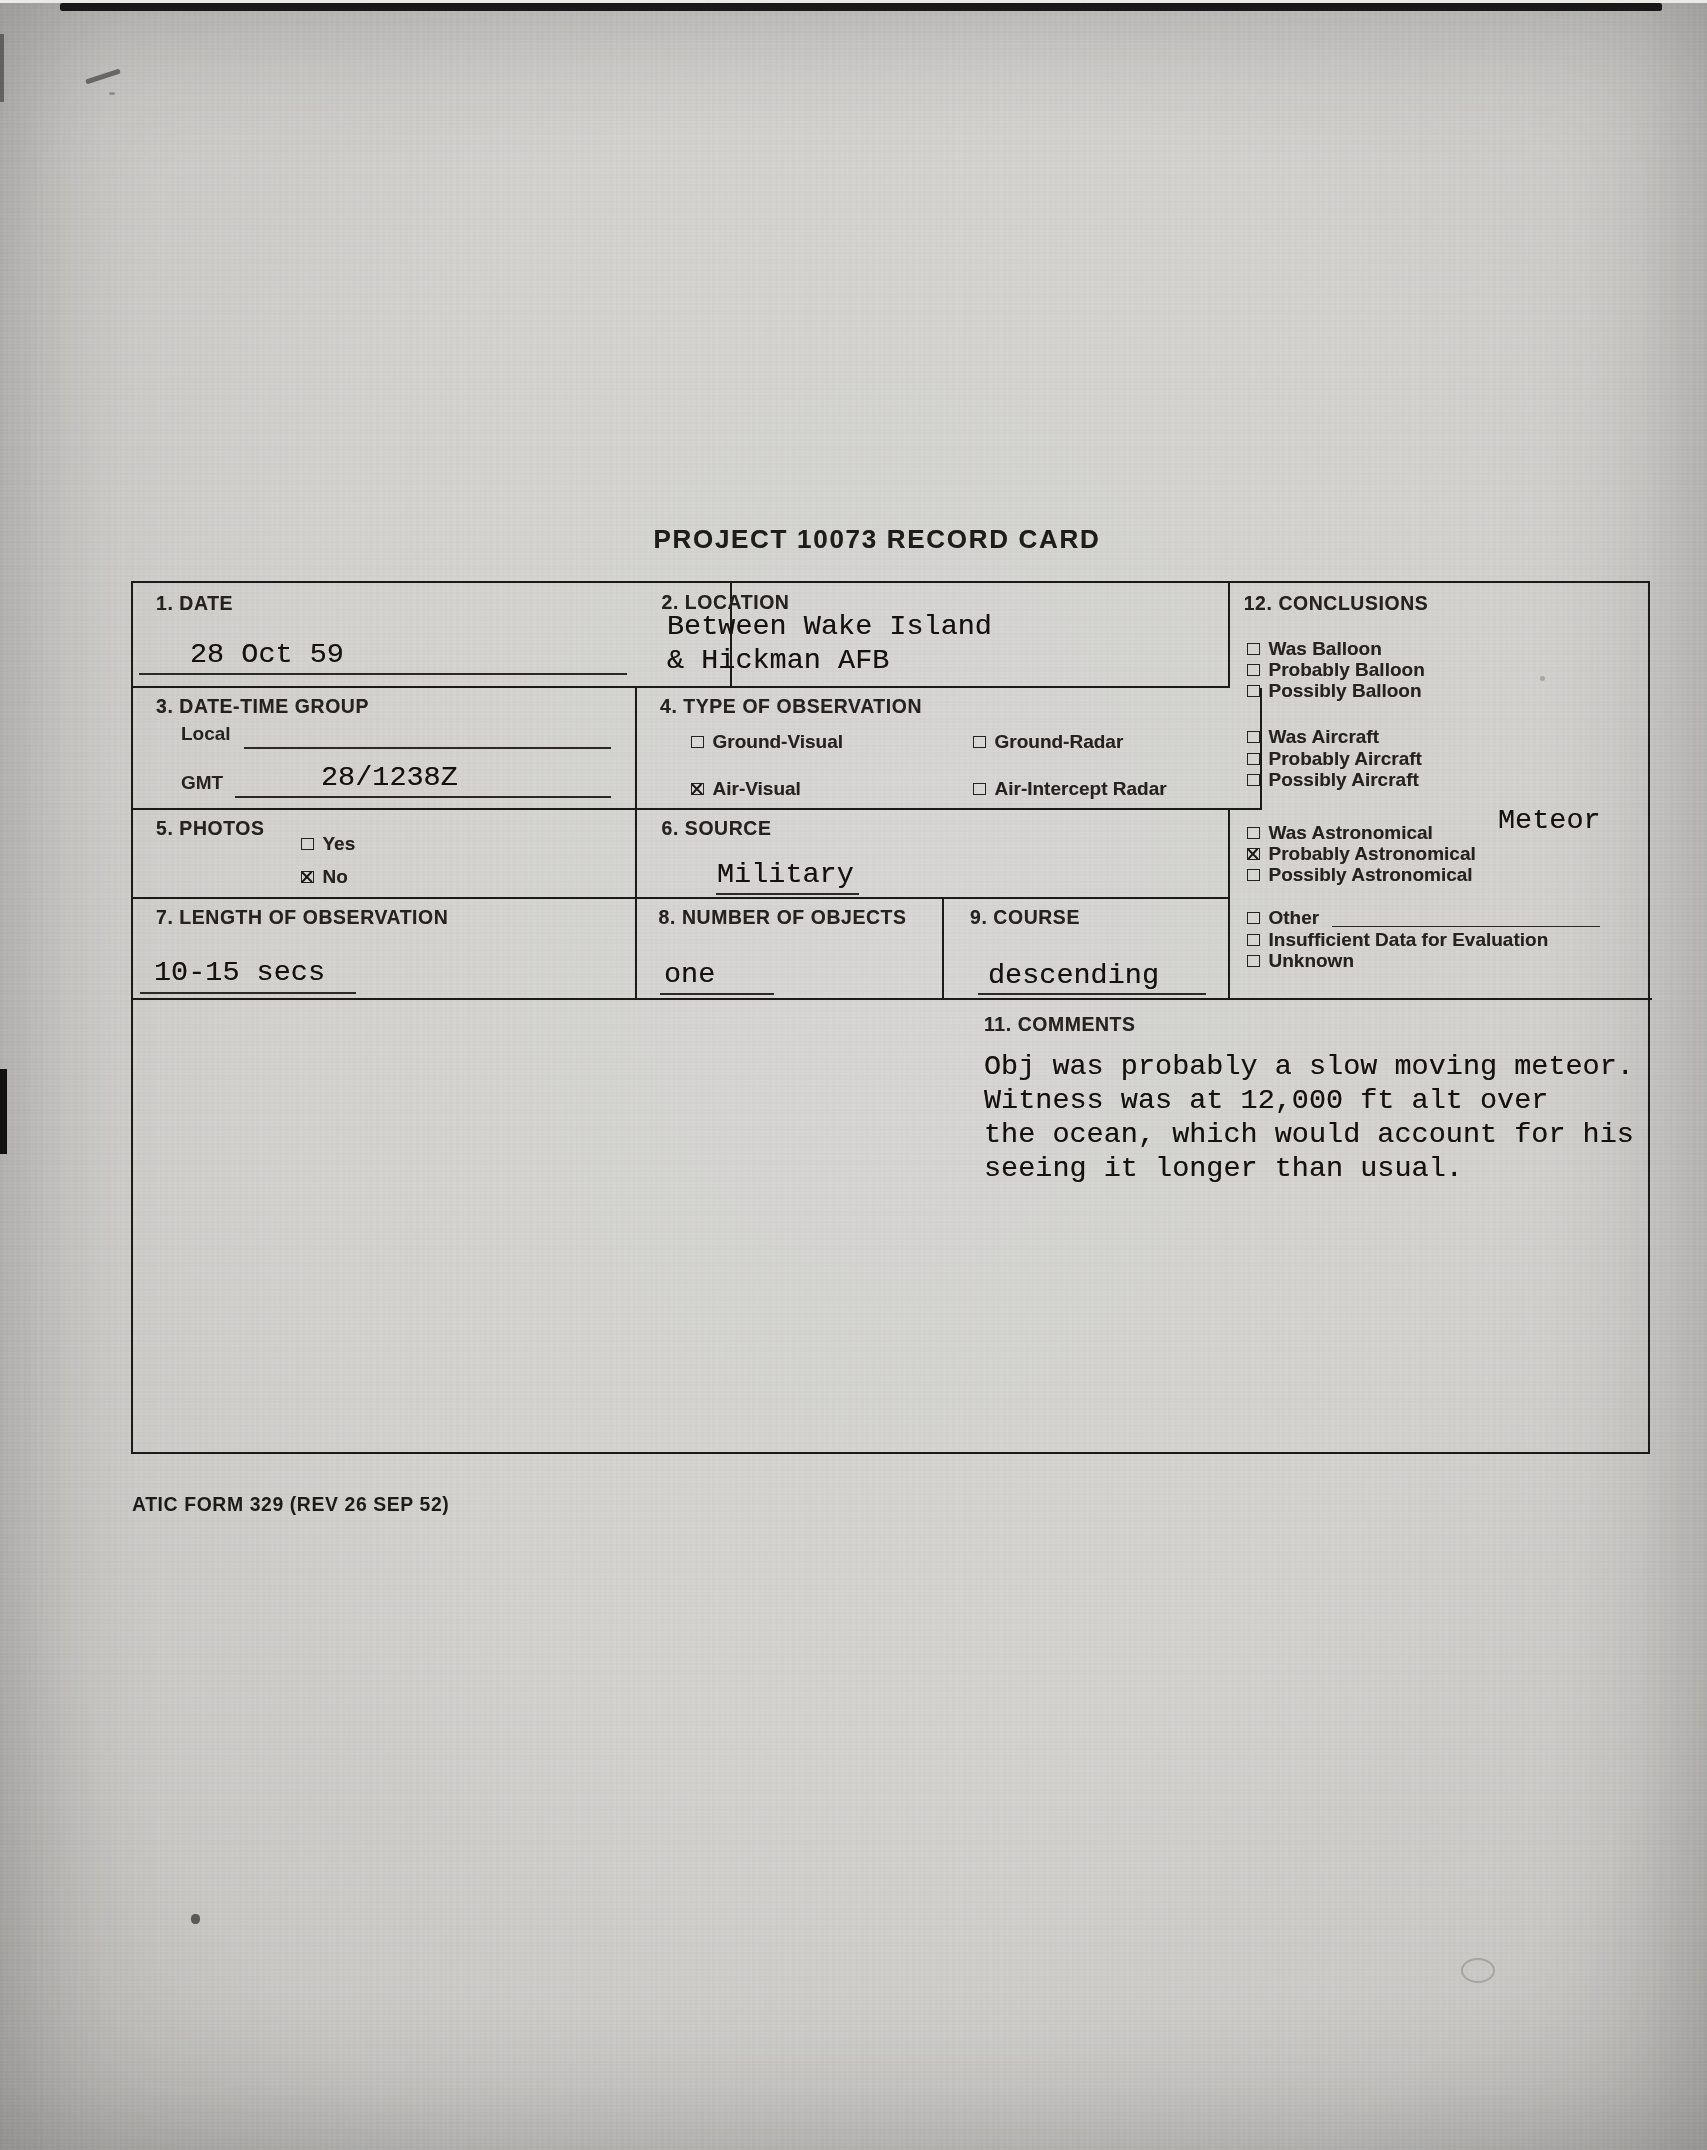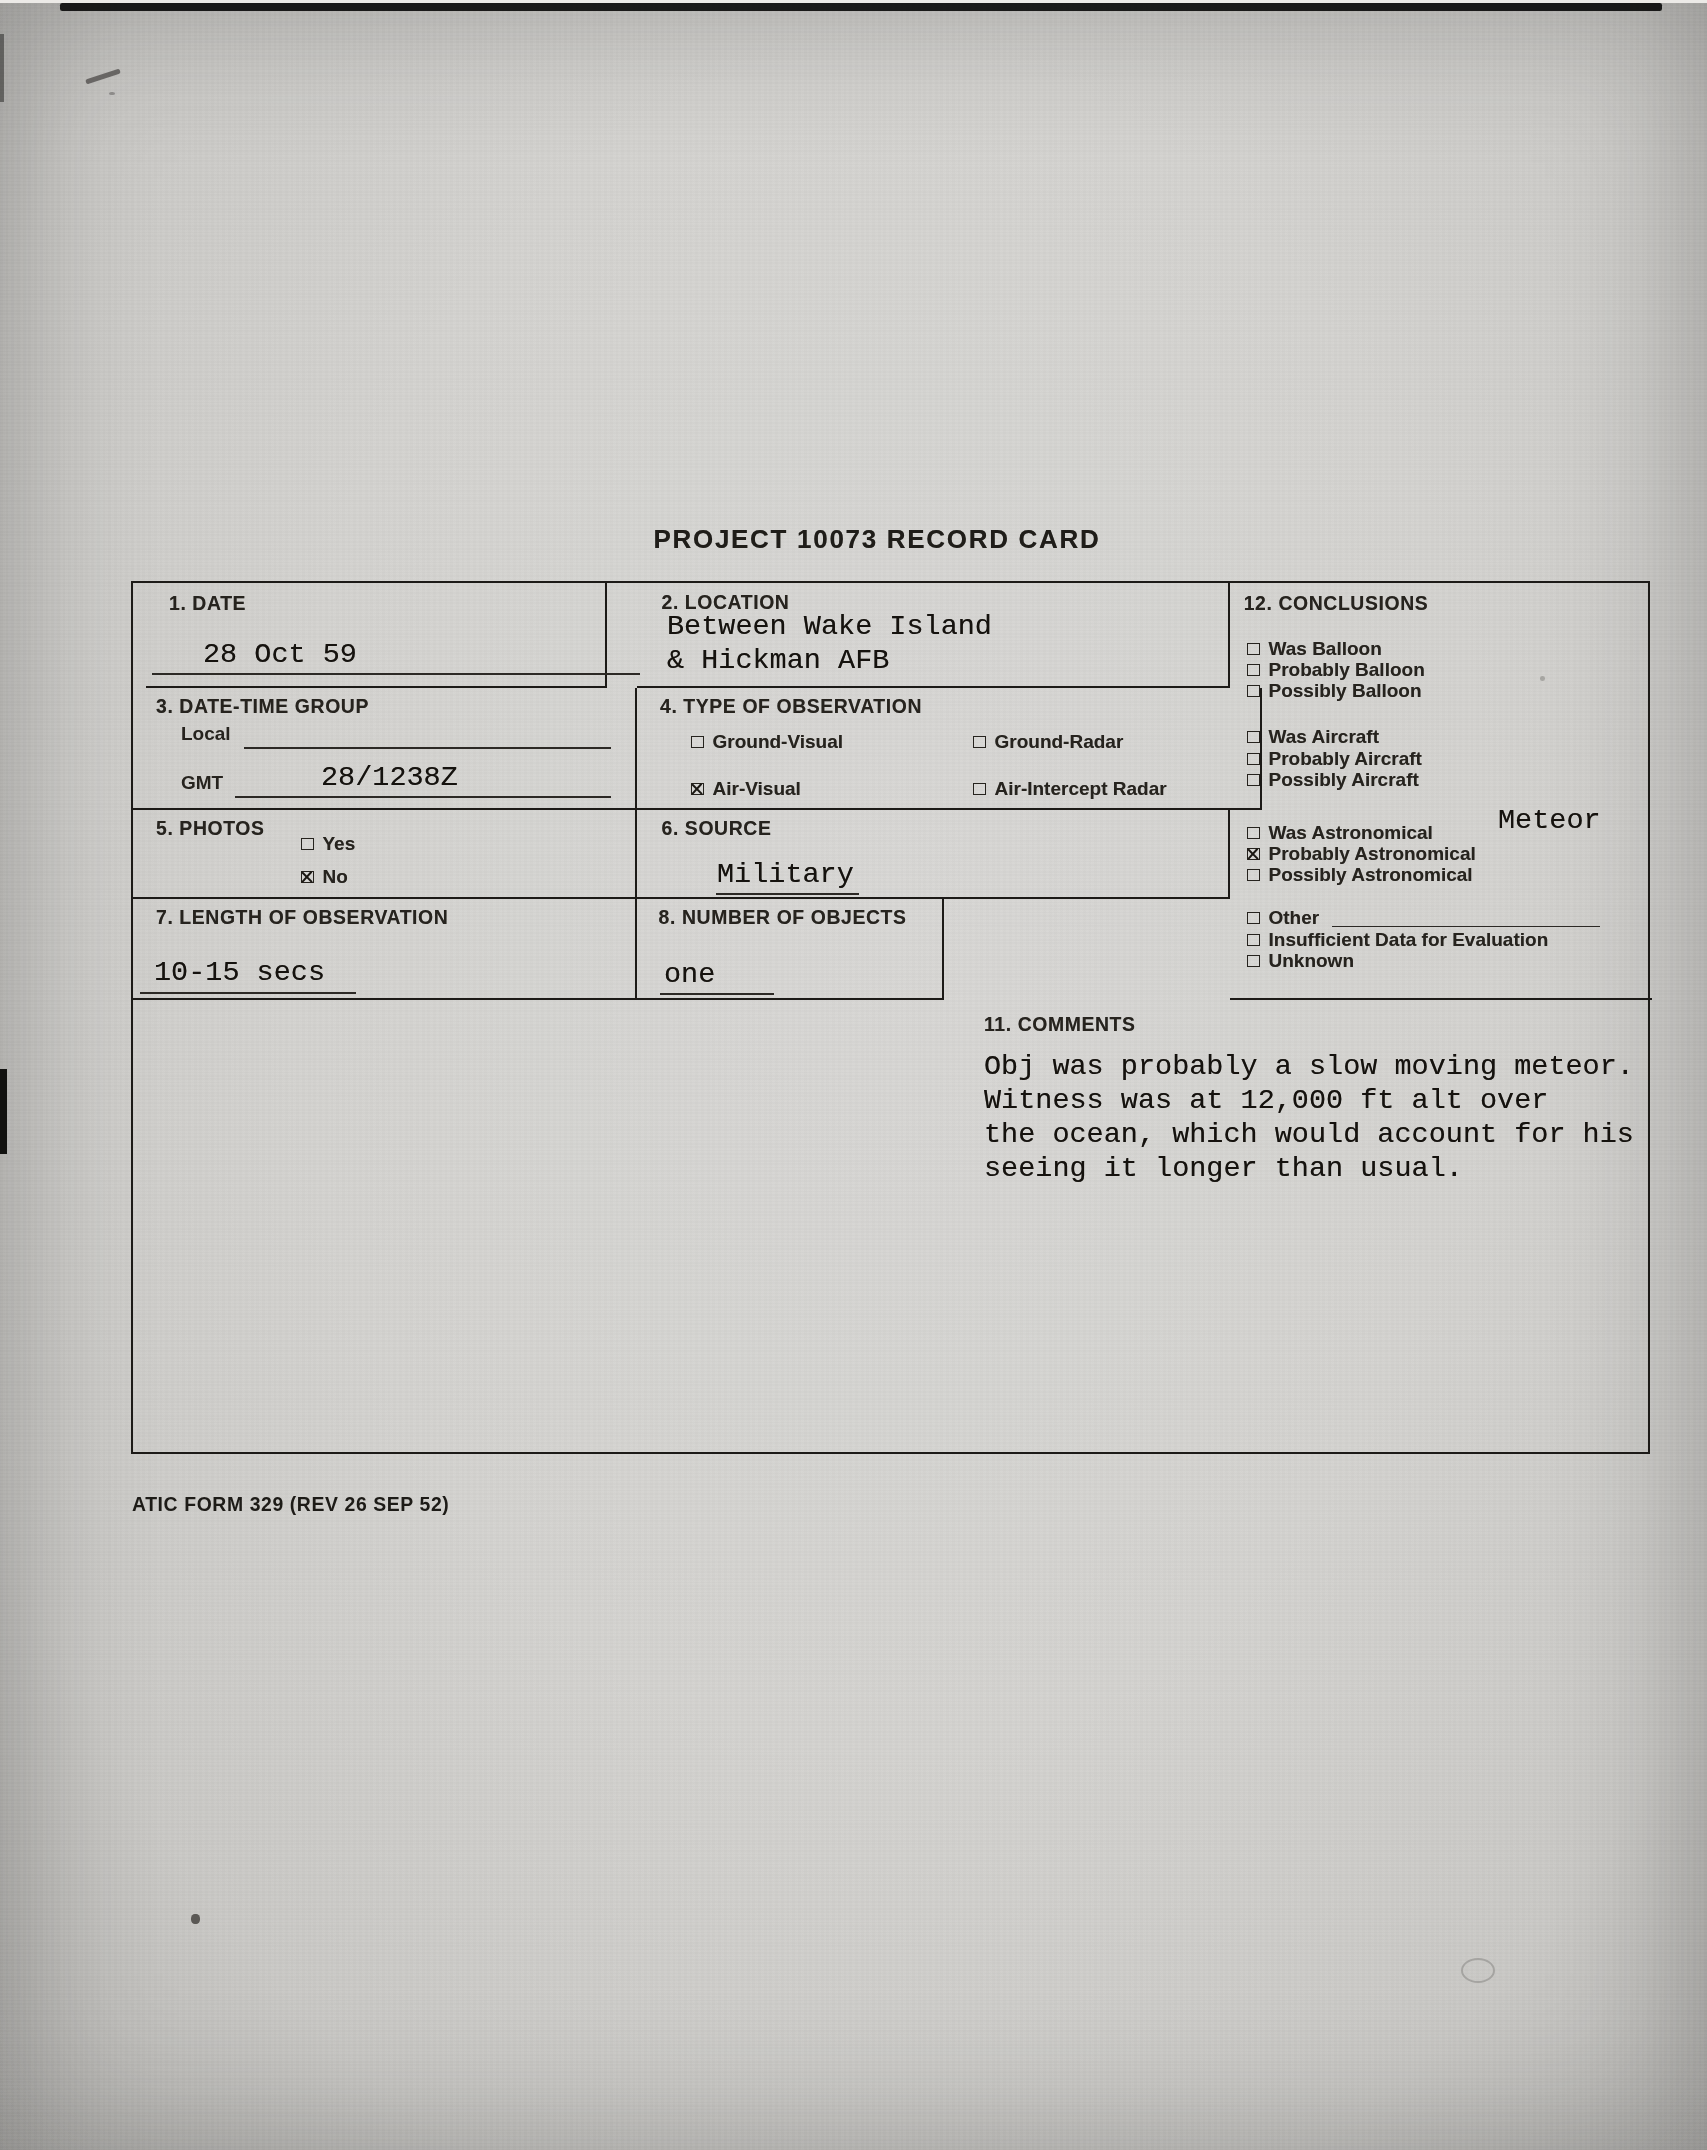--- a/index.html
+++ b/index.html
@@ -75,21 +75,21 @@
   <div class="art-left2"></div>
   <div class="art-dot1"></div>
   <div class="art-ring"></div>
   <div class="art-speck1"></div>
   <div class="art-speck2"></div>
 
   <div class="title">PROJECT 10073 RECORD CARD</div>
 
   <div class="card">
 
-    <div class="cell b-r b-b" style="left:13px;top:0;width:461px;height:105px">
+    <div class="cell b-r b-b" style="left:0;top:0;width:599px;height:105px">
       <div class="lbl" style="left:23px;top:9px">1. DATE</div>
       <div class="typed" style="left:57px;top:55px">28 Oct 59</div>
       <div class="rule" style="left:5.7px;top:90px;width:488px"></div>
     </div>
 
     <div class="cell b-r b-b" style="left:504px;top:0;width:593px;height:105px">
       <div class="lbl" style="left:24.5px;top:8px">2. LOCATION</div>
       <div class="typed" style="left:30px;top:27px">Between Wake Island
 &amp; Hickman AFB</div>
     </div>
@@ -204,20 +204,25 @@
       <div class="typed" style="left:21px;top:57px">10-15 secs</div>
       <div class="rule" style="left:6.8px;top:93px;width:216px"></div>
     </div>
 
     <div class="cell b-r b-b" style="left:504px;top:316px;width:307px;height:101px">
       <div class="lbl" style="left:21.6px;top:6.8px">8. NUMBER OF OBJECTS</div>
       <div class="typed" style="left:27px;top:59px">one</div>
       <div class="rule" style="left:23px;top:94px;width:114px"></div>
     </div>
 
+    <div class="cell b-r b-b" style="left:811px;top:316px;width:286px;height:101px">
+      <div class="lbl" style="left:26px;top:6.8px">9. COURSE</div>
+      <div class="typed" style="left:44px;top:60px">descending</div>
+      <div class="rule" style="left:34px;top:94px;width:228px"></div>
+    </div>
 
 
     <div class="cell" style="left:835px;top:417px;width:684px;height:457px">
       <div class="lbl" style="left:16px;top:12.5px">11. COMMENTS</div>
       <div class="typed" style="left:16px;top:50px">Obj was probably a slow moving meteor.
 Witness was at 12,000 ft alt over
 the ocean, which would account for his
 seeing it longer than usual.</div>
     </div>
 

